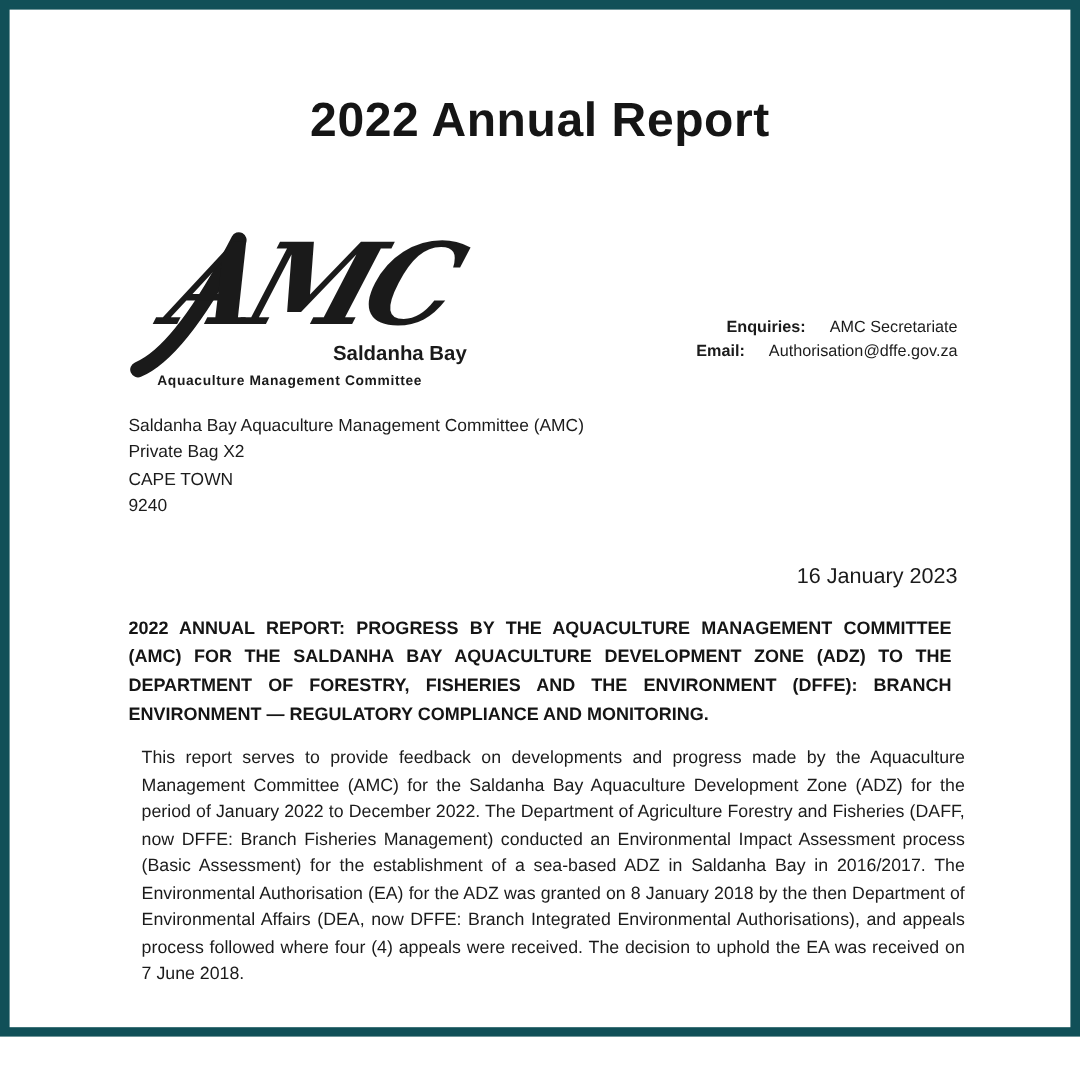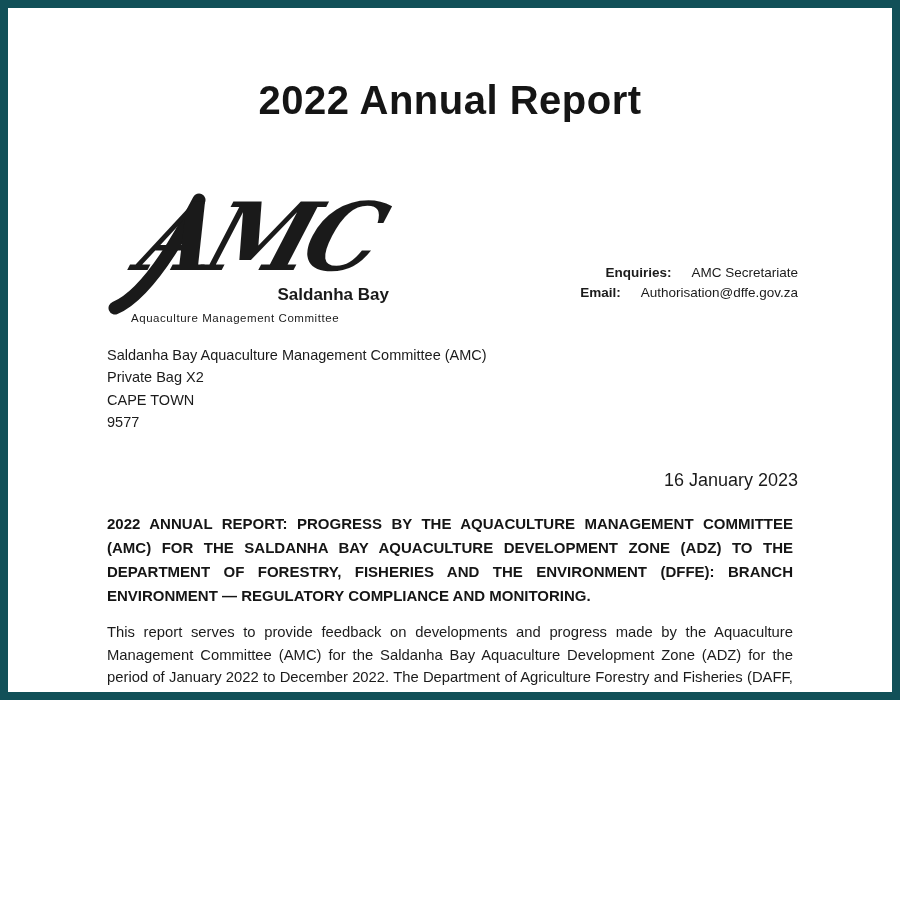--- a/index.html
+++ b/index.html
@@ -3,21 +3,21 @@
 <meta charset="utf-8">
 <style>
   html, body {
     margin: 0;
     padding: 0;
     background: #ffffff;
   }
   .page {
     position: relative;
     width: 900px;
-    height: 700px;
+    height: 864px;
     box-sizing: border-box;
     border: 8px solid #115058;
     background: #ffffff;
     font-family: "Liberation Sans", sans-serif;
     color: #1b1b1b;
     overflow: hidden;
   }
   .doc-title {
     position: absolute;
     top: 70px;
@@ -49,21 +49,21 @@
     font-size: 17px;
     font-weight: bold;
     color: #1a1a1a;
     white-space: nowrap;
   }
   .logo-subtitle {
     position: absolute;
     left: 26px;
     bottom: 4px;
     font-size: 11.5px;
-    font-weight: normal;
+    font-weight: bold;
     letter-spacing: 0.55px;
     color: #1a1a1a;
     white-space: nowrap;
   }
   
   .contact {
     position: absolute;
     right: 94px;
     top: 255px;
     text-align: right;
@@ -96,21 +96,21 @@
     top: 504px;
     width: 686px;
     font-size: 15px;
     font-weight: bold;
     line-height: 24px;
     text-align: justify;
     color: #151515;
   }
   .body-par {
     position: absolute;
-    left: 99px;
+    left: 110px;
     top: 613px;
     width: 686px;
     font-size: 14.8px;
     line-height: 22.5px;
     text-align: justify;
     color: #1b1b1b;
   }
 </style>
 </head>
 <body>
@@ -135,21 +135,21 @@
     </div>
     <div>
       <strong>Email:</strong><span>Authorisation@dffe.gov.za</span>
     </div>
   </div>
 
   <div class="address">
     <div>Saldanha Bay Aquaculture Management Committee (AMC)</div>
     <div>Private Bag X2</div>
     <div>CAPE TOWN</div>
-    <div>9577</div>
+    <div>9240</div>
   </div>
 
   <div class="date-line">16 January 2023</div>
 
   <div class="subject">2022 ANNUAL REPORT: PROGRESS BY THE AQUACULTURE MANAGEMENT COMMITTEE (AMC) FOR THE SALDANHA BAY AQUACULTURE DEVELOPMENT ZONE (ADZ) TO THE DEPARTMENT OF FORESTRY, FISHERIES AND THE ENVIRONMENT (DFFE): BRANCH ENVIRONMENT — REGULATORY COMPLIANCE AND MONITORING.</div>
 
   <div class="body-par">This report serves to provide feedback on developments and progress made by the Aquaculture Management Committee (AMC) for the Saldanha Bay Aquaculture Development Zone (ADZ) for the period of January 2022 to December 2022.  The Department of Agriculture Forestry and Fisheries (DAFF, now DFFE: Branch Fisheries Management) conducted an Environmental Impact Assessment process (Basic Assessment) for the establishment of a sea-based ADZ in Saldanha Bay in 2016/2017. The Environmental Authorisation (EA) for the ADZ was granted on 8 January 2018 by the then Department of Environmental Affairs (DEA, now DFFE: Branch Integrated Environmental Authorisations), and appeals process followed where four (4) appeals were received. The decision to uphold the EA was received on 7 June 2018.</div>
 
 </div>
 

